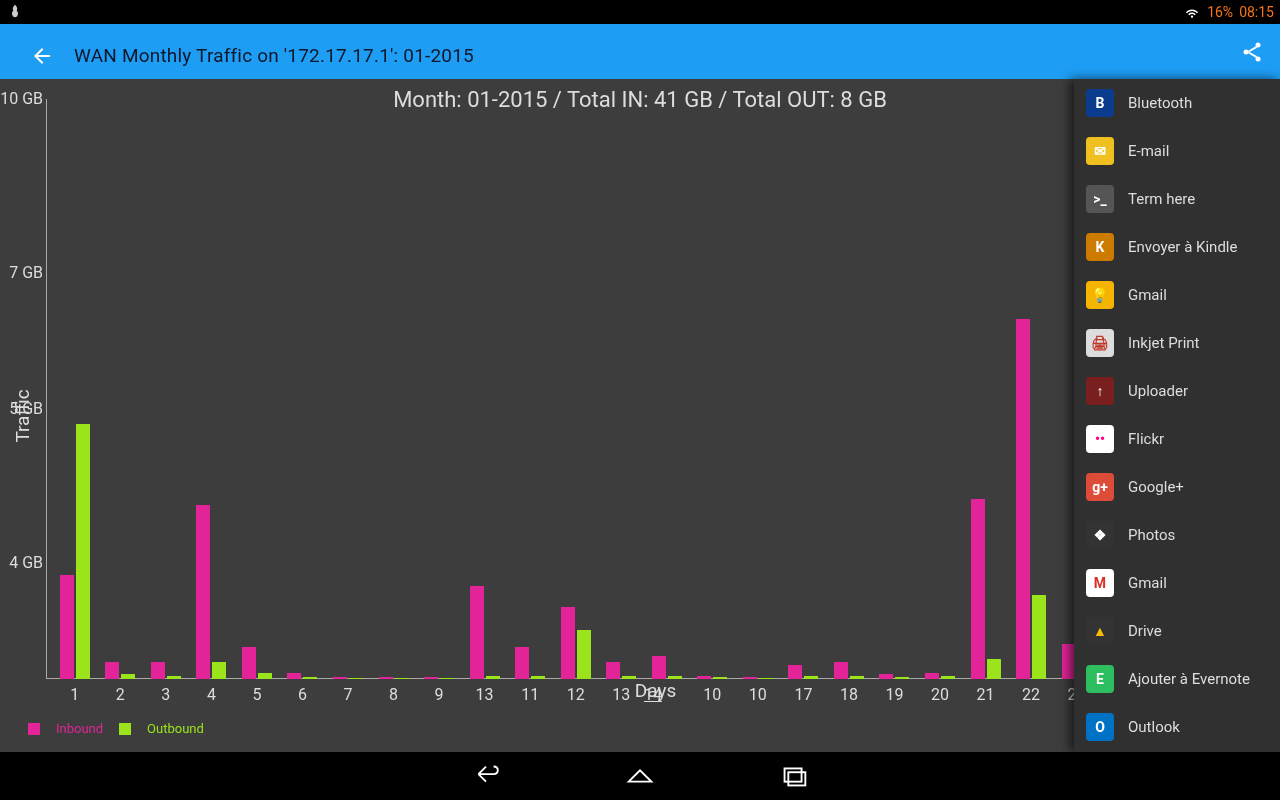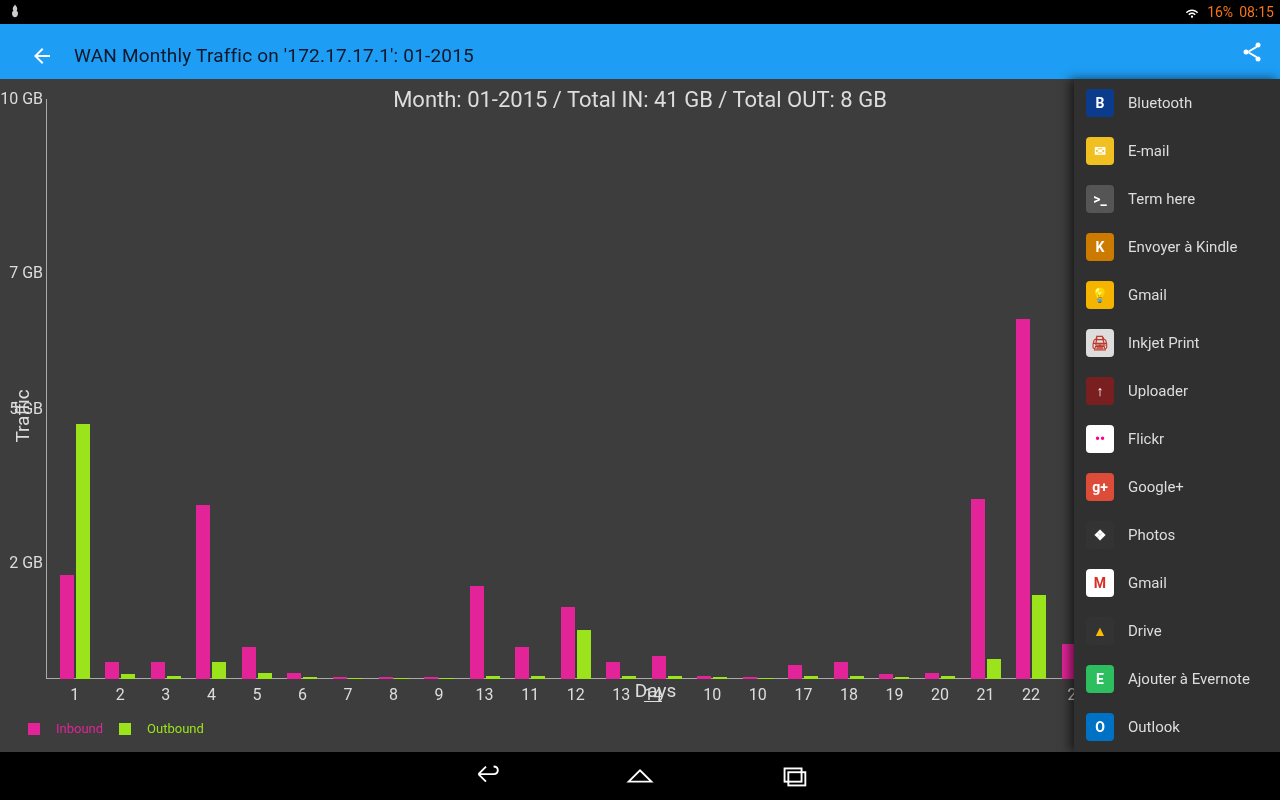--- a/index.html
+++ b/index.html
@@ -74,21 +74,21 @@
       </svg>
   </div>
 </div>
 
 <div class="content">
   <div class="chart-title">Month: 01-2015 / Total IN: 41 GB / Total OUT: 8 GB</div>
   <div class="ylabel">Traffic</div>
   <div class="plot" id="plot">
     <div class="axis-line"></div>
     <div class="baseline"></div>
-  <div class="ytick" style="top: 456px;">2 GB</div>
+  <div class="ytick" style="top: 456px;">4 GB</div>
       <div class="ytick" style="top: 282px; margin-top: 20px;">5 GB</div>
       <div class="ytick" style="top: 166px;">7 GB</div>
       <div class="ytick" style="top: -8px;">10 GB</div>
       <div class="bar in" style="left: 13.7692px; width: 14px; height: 104.4px;"></div>
       <div class="bar out" style="left: 29.7692px; width: 14px; height: 255.2px;"></div>
       <div class="xtick" style="left: 28.7692px;">1</div>
       <div class="bar in" style="left: 59.3077px; width: 14px; height: 17.4px;"></div>
       <div class="bar out" style="left: 75.3077px; width: 14px; height: 4.64px;"></div>
       <div class="xtick" style="left: 74.3077px;">2</div>
       <div class="bar in" style="left: 104.846px; width: 14px; height: 17.4px;"></div>

